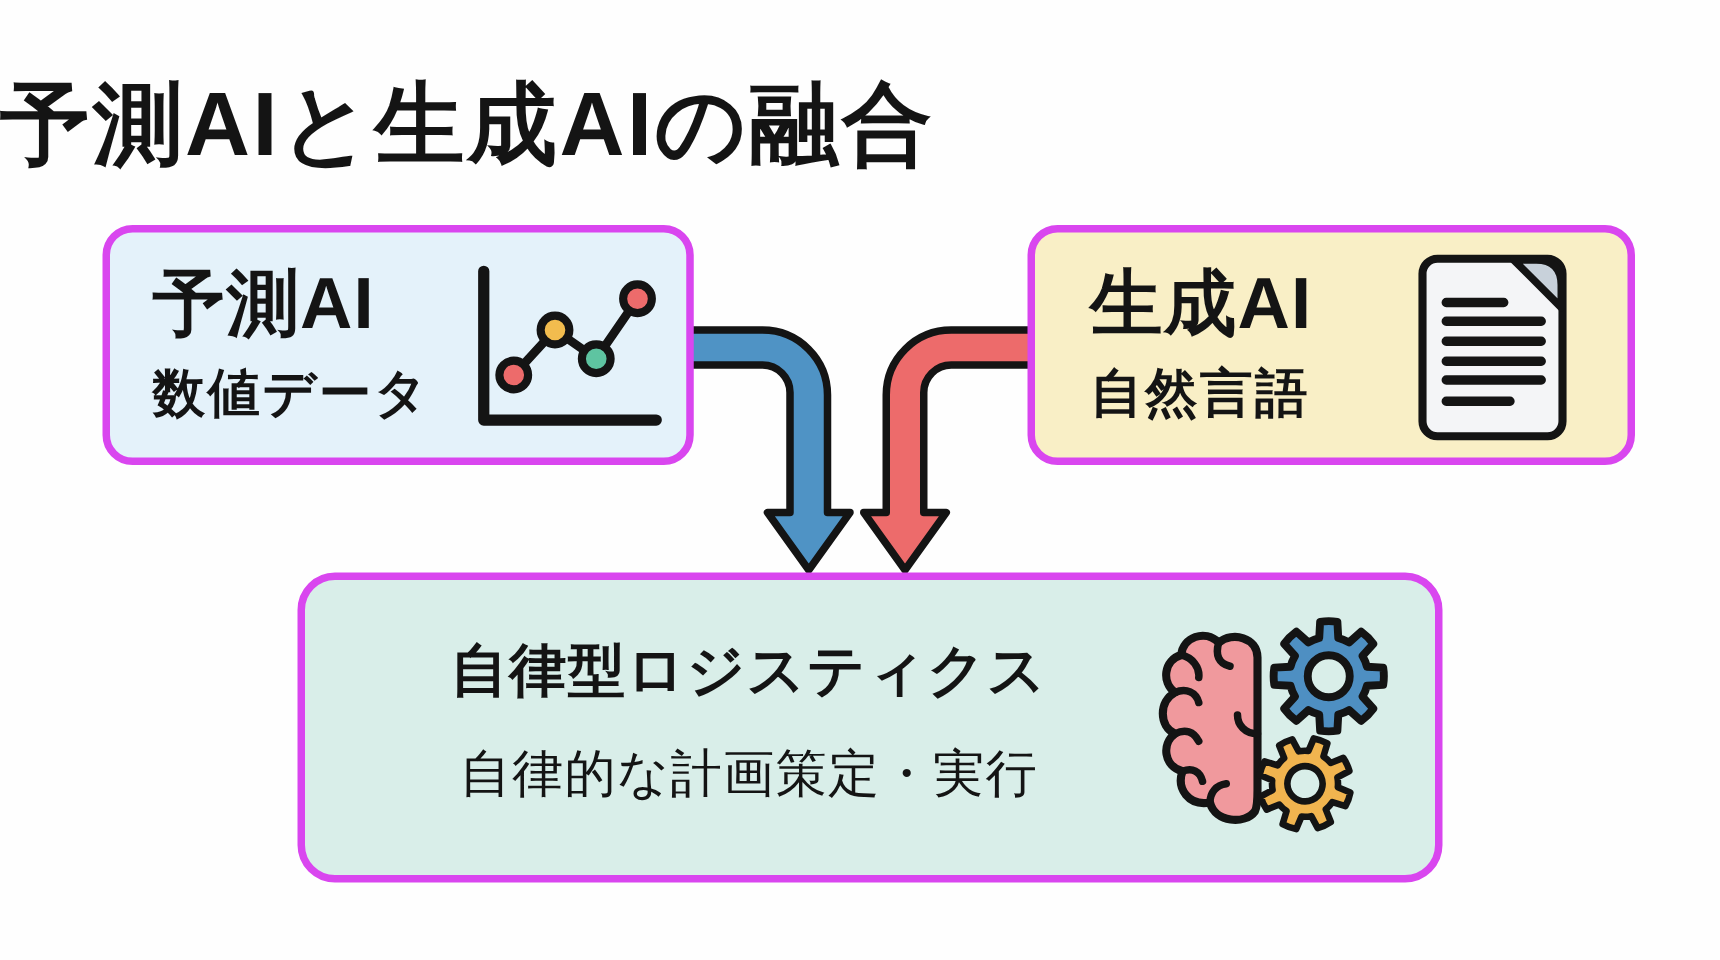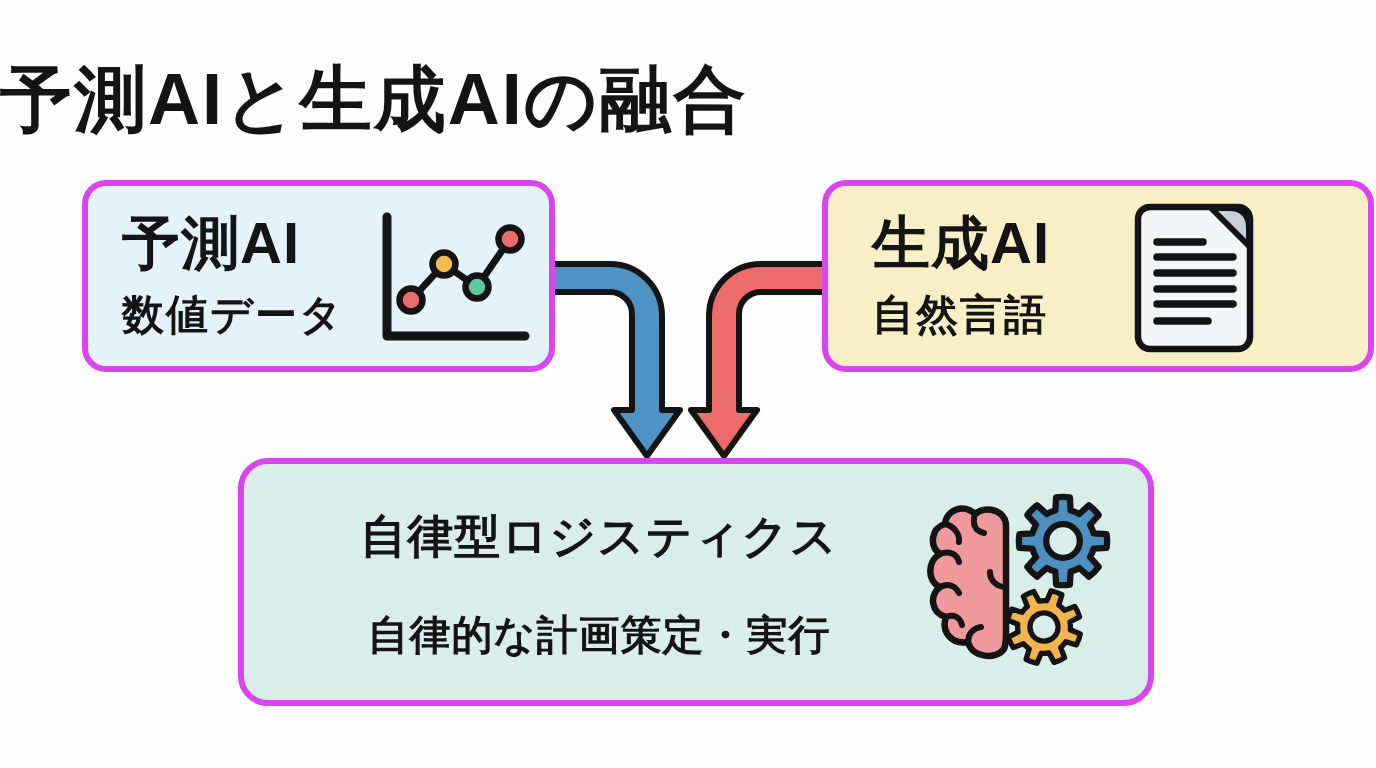--- a/index.html
+++ b/index.html
@@ -36,21 +36,21 @@
     border-radius: 24px;
     z-index: 2;
   }
   .box-predictive {
     left: 82px; top: 180px;
     width: 473px; height: 192px;
     background: #e4f2fa;
   }
   .box-generative {
     left: 822px; top: 180px;
-    width: 552px; height: 192px;
+    width: 486px; height: 192px;
     background: #f9efc6;
   }
   .box-autonomous {
     left: 238px; top: 458px;
     width: 916px; height: 248px;
     background: #d9eee9;
     border-radius: 30px;
   }
   .side-text {
     position: absolute;
@@ -79,23 +79,23 @@
     width: 650px;
     text-align: center;
   }
   .auto-title {
     font-size: 46px;
     font-weight: 900;
     letter-spacing: 1px;
     white-space: nowrap;
   }
   .auto-subtitle {
-    margin-top: 40px;
+    margin-top: 24px;
     font-size: 41px;
-    font-weight: 700;
+    font-weight: 400;
     letter-spacing: 1px;
     white-space: nowrap;
   }
   .icon-abs { position: absolute; z-index: 3; }
   .icon-chart { left: 377px; top: 205px; }
   .icon-doc { left: 1133px; top: 202px; }
   .icon-braingears { left: 918px; top: 484px; }
 </style>
 </head>
 <body>

